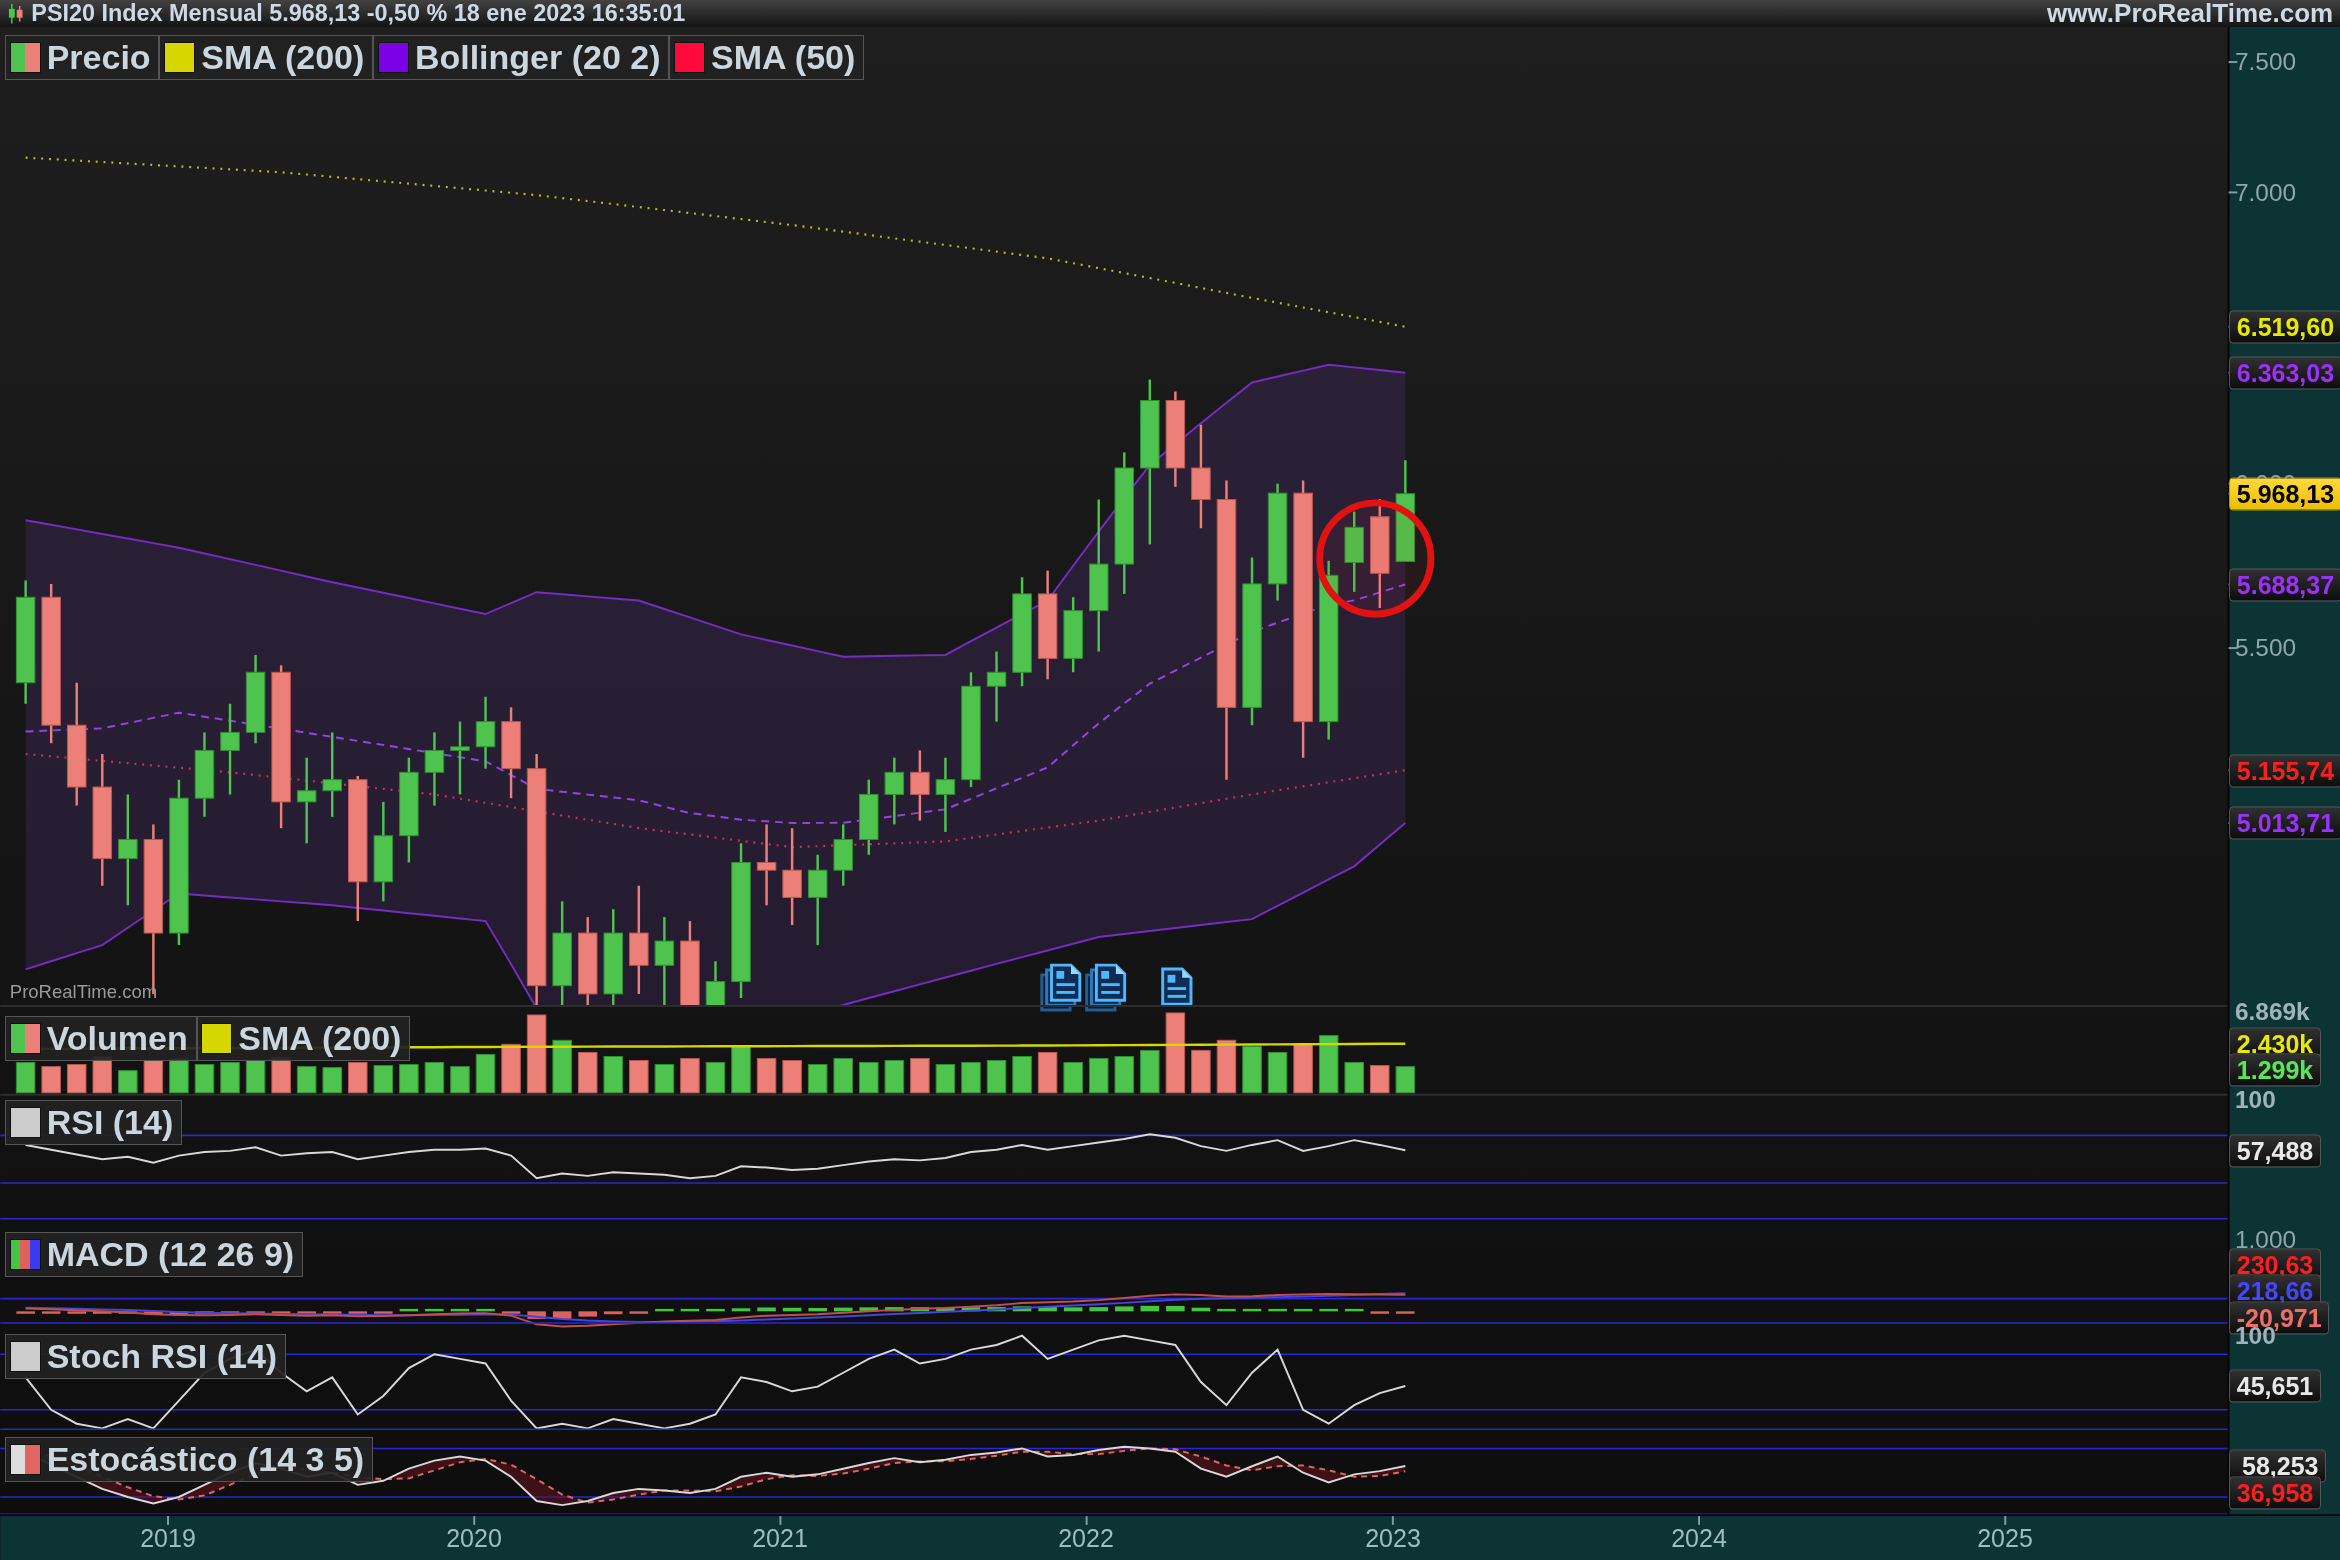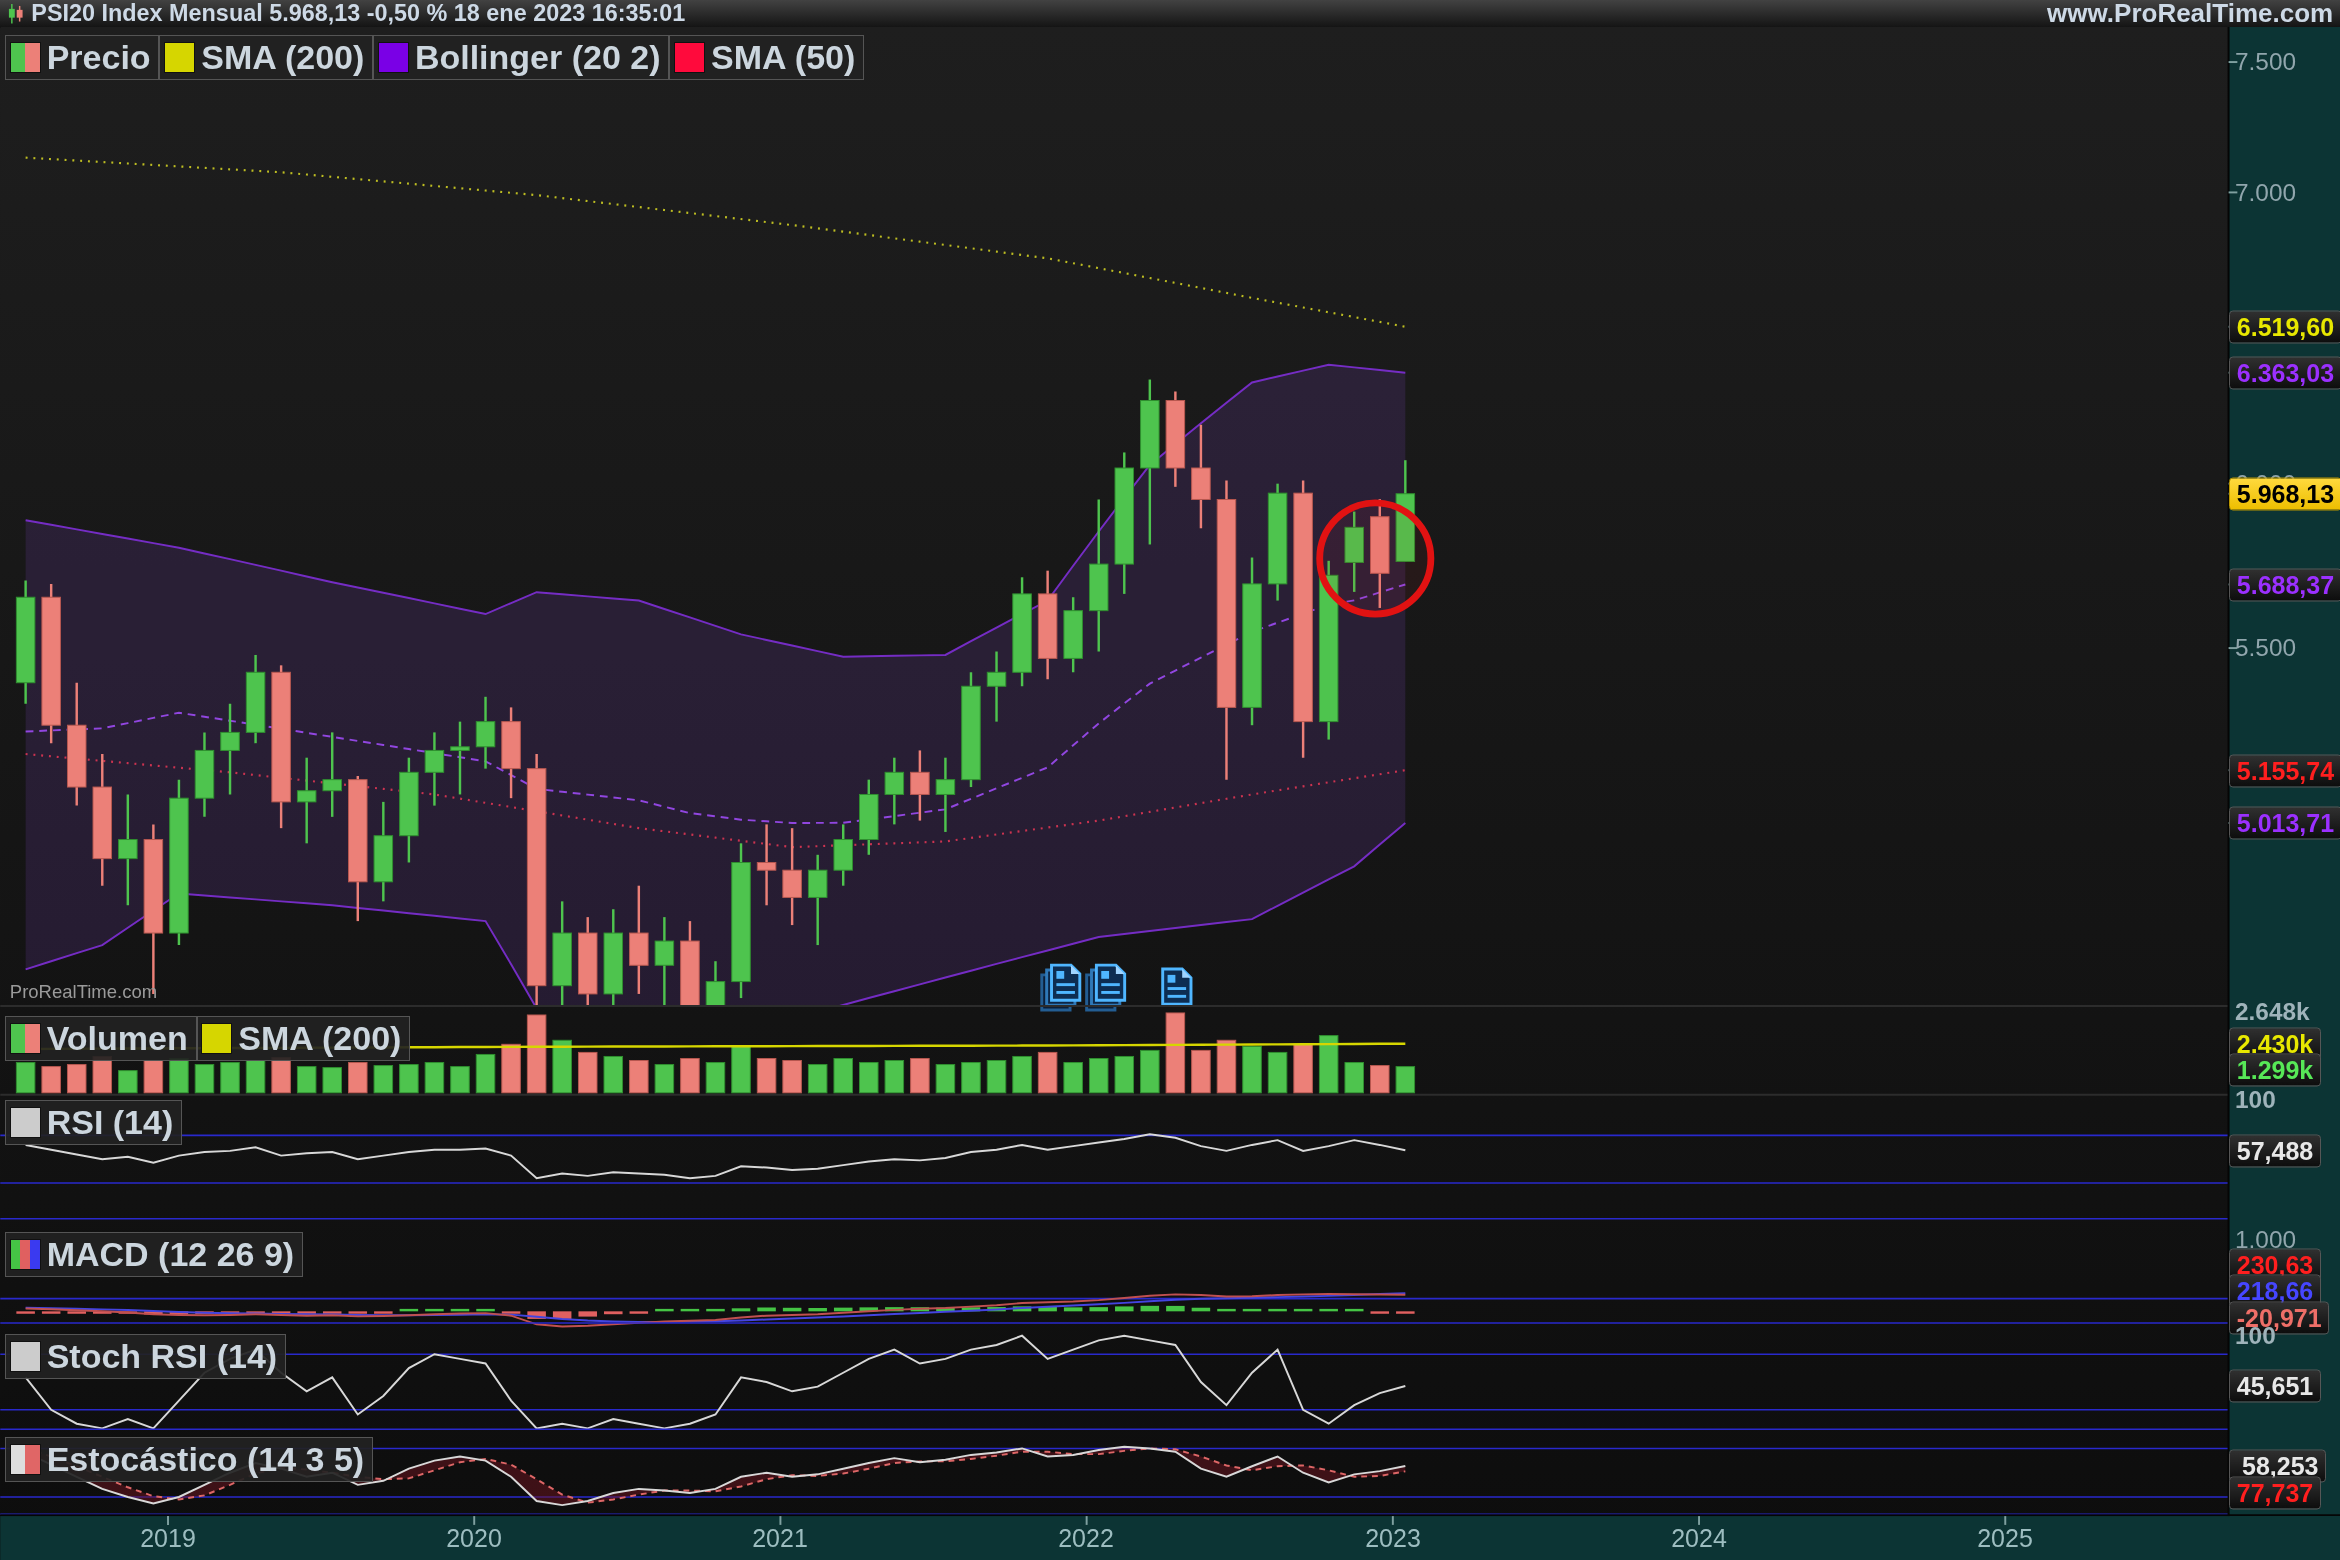--- a/index.html
+++ b/index.html
@@ -462,33 +462,33 @@
       <div class="axis-label" style="top: 62px;">7.500</div>
       <div class="axis-label" style="top: 193px;">7.000</div>
       <div class="axis-badge c-yellow" style="top: 327px;">6.519,60</div>
       <div class="axis-badge c-purple" style="top: 373px;">6.363,03</div>
       <div class="axis-label" style="top: 484px;">6.000</div>
       <div class="axis-badge cur" style="top: 494px;">5.968,13</div>
       <div class="axis-badge c-purple" style="top: 585px;">5.688,37</div>
       <div class="axis-label" style="top: 648px;">5.500</div>
       <div class="axis-badge c-red" style="top: 771px;">5.155,74</div>
       <div class="axis-badge c-purple" style="top: 823px;">5.013,71</div>
-      <div class="axis-label bold" style="top: 1012px;">2.648k</div>
+      <div class="axis-label bold" style="top: 1012px;">6.869k</div>
       <div class="axis-badge c-yellow" style="top: 1044px;">2.430k</div>
       <div class="axis-badge c-green" style="top: 1070px;">1.299k</div>
       <div class="axis-label bold" style="top: 1100px;">100</div>
       <div class="axis-badge c-white" style="top: 1151px;">57,488</div>
       <div class="axis-label" style="top: 1240px;">1.000</div>
       <div class="axis-badge c-red" style="top: 1265px;">230,63</div>
       <div class="axis-badge c-blue" style="top: 1291px;">218,66</div>
       <div class="axis-badge c-salmon" style="top: 1318px;">-20,971</div>
       <div class="axis-label bold" style="top: 1336px;">100</div>
       <div class="axis-badge c-white" style="top: 1386px;">45,651</div>
       <div class="axis-badge c-white" style="top: 1466px; padding-left: 12px;">58,253</div>
-      <div class="axis-badge c-red" style="top: 1493px;">77,737</div>
+      <div class="axis-badge c-red" style="top: 1493px;">36,958</div>
     </div>
   <div id="years">
       <div class="year-label" style="left: 168px;">2019</div>
       <div class="year-label" style="left: 474px;">2020</div>
       <div class="year-label" style="left: 780px;">2021</div>
       <div class="year-label" style="left: 1086px;">2022</div>
       <div class="year-label" style="left: 1393px;">2023</div>
       <div class="year-label" style="left: 1699px;">2024</div>
       <div class="year-label" style="left: 2005px;">2025</div>
     </div>

